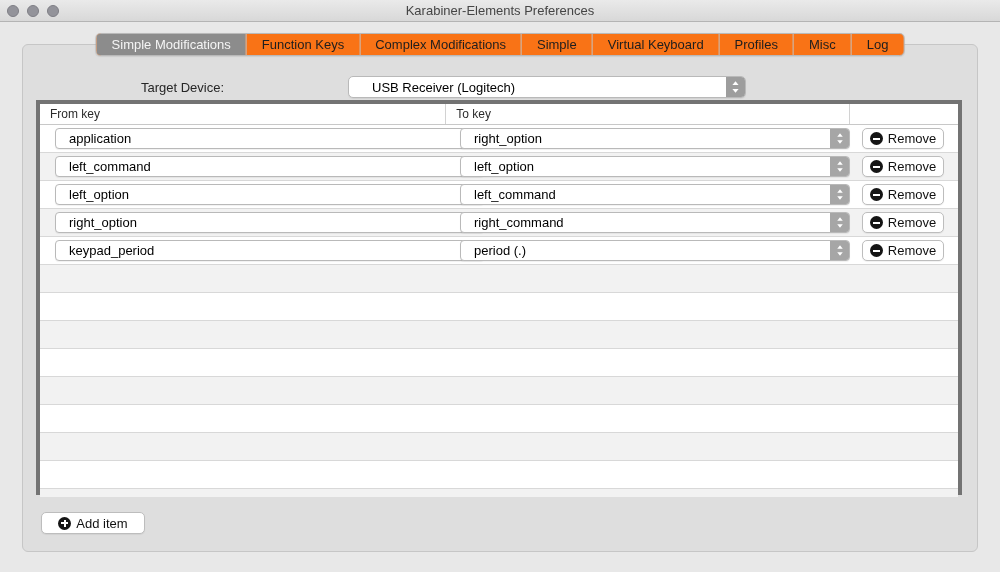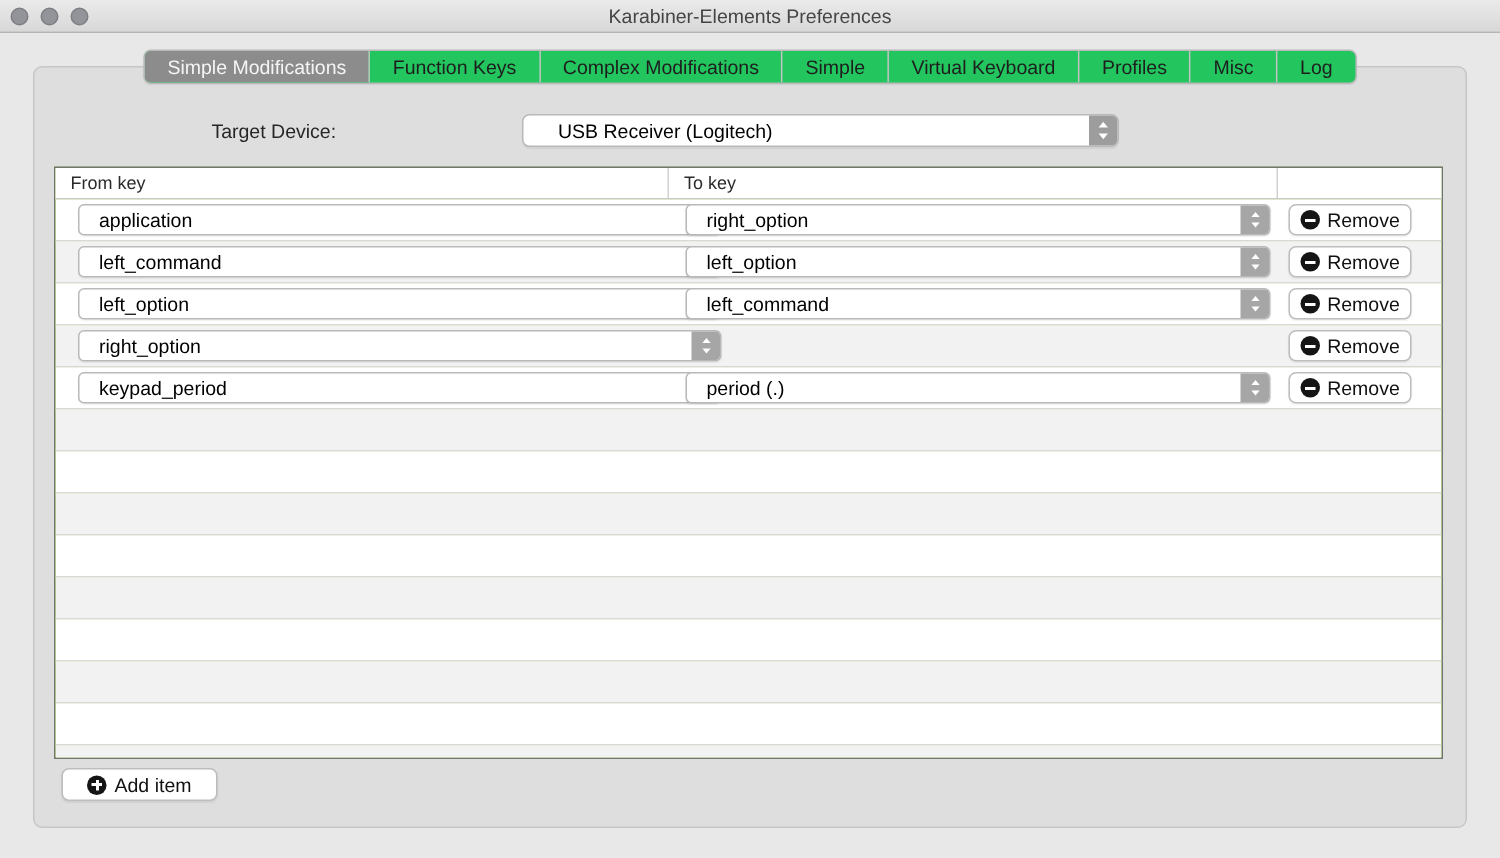--- a/index.html
+++ b/index.html
@@ -25,21 +25,21 @@
   .win-title {
     position: absolute; left: 0; right: 0; top: 0; height: 22px;
     text-align: center; line-height: 22px;
     font-size: 13px; color: #454545;
   }
 
   
   .tabbar {
     position: absolute; top: 33px; left: 50%; transform: translateX(-50%);
     display: flex; height: 23px; z-index: 5;
-    background: #22c55e; border: 1px solid #b9b9b9; border-radius: 5px;
+    background: #f97316; border: 1px solid #b9b9b9; border-radius: 5px;
     overflow: hidden;
     box-shadow: 0 0.5px 1px rgba(0,0,0,0.08);
   }
   .tab {
     font-size: 13px; color: #1e1e1e; line-height: 21px;
     padding: 0 15px; white-space: nowrap; cursor: default;
     border-left: 1px solid #c3c3c3;
   }
   .tab:first-child { border-left: none; }
   .tab.selected { background: #8c8c8c; color: #f5f5f5; }
@@ -70,23 +70,23 @@
   .stepper {
     position: absolute; right: 0; top: 0; bottom: 0; width: 19px;
     background: #9d9d9d; border-radius: 0 4px 4px 0;
     display: flex; align-items: center; justify-content: center;
   }
   .target-select { left: 325px; top: 31px; width: 398px; height: 22px; }
   .target-select .sel-text { padding-left: 23px; line-height: 21px; }
 
   
   .table {
-    position: absolute; left: 13px; top: 66px;
+    position: absolute; left: 13px; top: 55px;
     width: 926px; height: 395px;
-    background: #bef264; border: 1px solid #737373;
+    background: #fef9c3; border: 4px solid #737373;
   }
   .thead {
     display: flex; height: 21px; background: #ffffff;
     border-bottom: 1px solid #c8c8c8;
   }
   .th {
     font-size: 12px; color: #2b2b2b; line-height: 20px;
     padding-left: 10px; border-left: 1px solid #d2d2d2;
     overflow: hidden; white-space: nowrap;
   }
@@ -256,20 +256,29 @@
       <div class="trow">
         <div class="select row-select from-select">
           <span class="sel-text">right_option</span>
           <span class="stepper">
               <svg class="chev" width="8" height="13" viewBox="0 0 9 14">
                 <path d="M4.5 1.2 L7.6 5 H1.4 Z" fill="#fff"></path>
                 <path d="M4.5 12.8 L7.6 9 H1.4 Z" fill="#fff"></path>
               </svg>
             </span>
         </div>
+        <div class="select row-select to-select">
+          <span class="sel-text">right_command</span>
+          <span class="stepper">
+              <svg class="chev" width="8" height="13" viewBox="0 0 9 14">
+                <path d="M4.5 1.2 L7.6 5 H1.4 Z" fill="#fff"></path>
+                <path d="M4.5 12.8 L7.6 9 H1.4 Z" fill="#fff"></path>
+              </svg>
+            </span>
+        </div>
         <div class="btn remove-btn">
           <span class="circle-icon"></span>
           <span>Remove</span>
         </div>
       </div>
 
       <div class="trow">
         <div class="select row-select from-select">
           <span class="sel-text">keypad_period</span>
           <span class="stepper">

